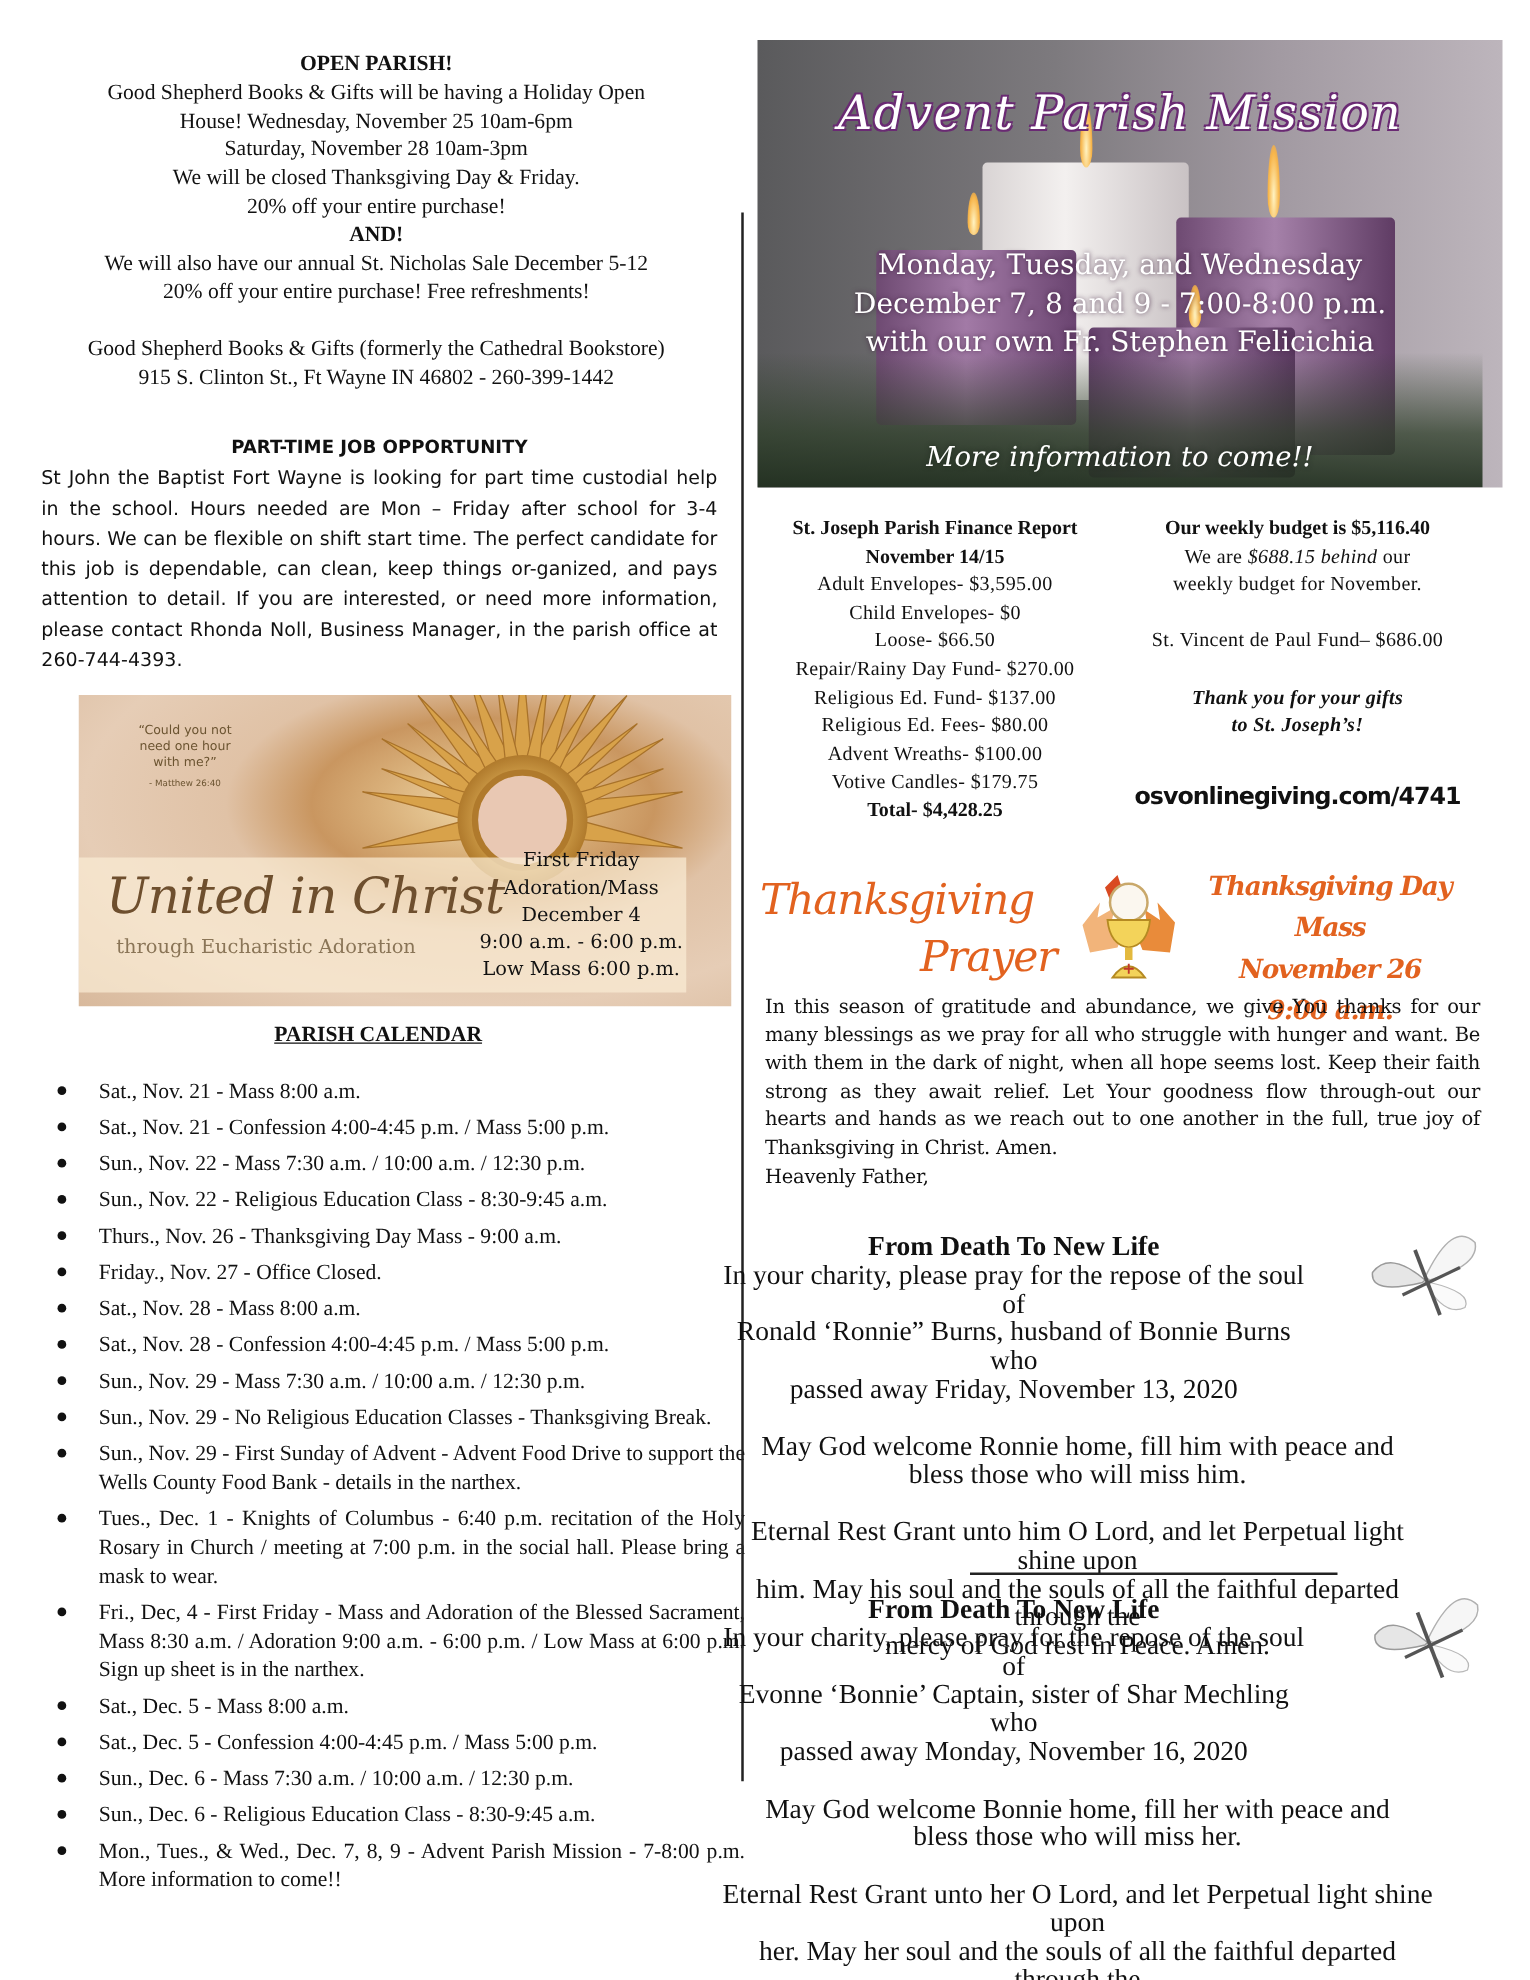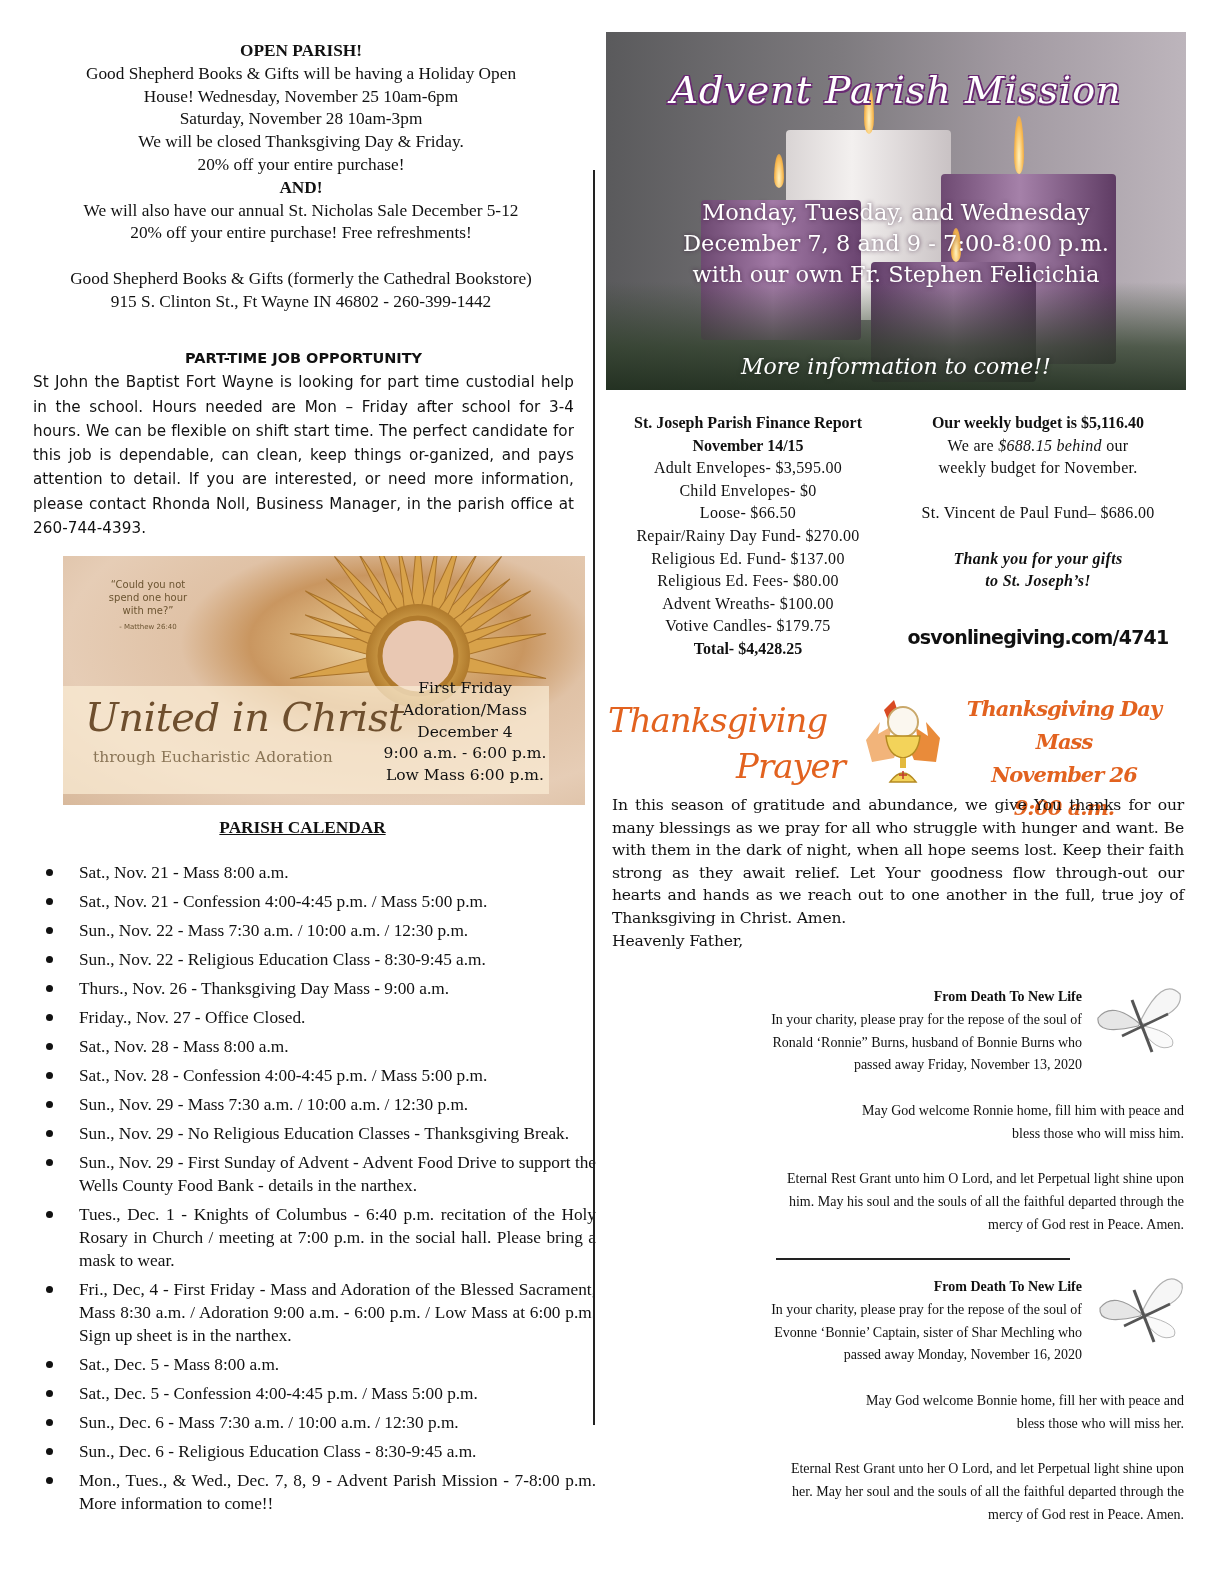--- a/index.html
+++ b/index.html
@@ -28,21 +28,21 @@
 
   #cal-title { left: 30px; top: 818px; width: 545px; font-weight: bold; font-size: 17.3px; text-decoration: underline; }
   #calendar { left: 28px; top: 845px; width: 552px; margin: 16px; padding: 0; list-style: none; font-size: 17.3px; line-height: 23px; }
   #calendar li { position: relative; padding-left: 35px; margin-bottom: 6px; text-align: justify; }
   #calendar li .bullet { position: absolute; left: 2px; top: 8px; width: 7px; height: 7px; border-radius: 50%; background: #111; }
 
   #col-divider { left: 593px; top: 170px; width: 2px; height: 1255px; background: #222; }
 
   
   #advent { left: 606px; top: 32px; width: 580px; height: 358px; overflow: hidden;
-    background: linear-gradient(90deg, #5a5a5c 0%, #7d7a7e 40%, #a29aa2 70%, #bdb5bc 100%); }
+    background: linear-gradient(90deg, #5a5a5c 0%, #7d7a7e 40%, #a29aa2 70%, #bdb5bc 100%); padding-left: 16px; }
   #advent .title { left: 0; top: 36px; width: 580px; text-align: center; font-family: "DejaVu Serif", serif; font-style: italic; font-size: 38px; color: #fff; letter-spacing: 1px;
     text-shadow: -1.5px -1.5px 0 #6a2a73, 1.5px -1.5px 0 #6a2a73, -1.5px 1.5px 0 #6a2a73, 1.5px 1.5px 0 #6a2a73; }
   #advent .candle { border-radius: 4px; }
   #advent .flame { width: 10px; height: 34px; border-radius: 50% 50% 50% 50% / 70% 70% 30% 30%; background: radial-gradient(ellipse at 50% 70%, #fff3c2 0%, #f7b54a 60%, rgba(230,120,40,0.2) 100%); }
   #advent .pine { left: 0; top: 250px; width: 580px; height: 108px; background: linear-gradient(180deg, rgba(40,55,35,0) 0%, rgba(45,62,40,0.75) 60%, rgba(30,45,28,0.9) 100%); }
   #advent .details { left: 0; top: 165px; width: 580px; text-align: center; font-family: "DejaVu Serif", serif; font-size: 22.5px; line-height: 31px; color: #fff; text-shadow: 0 0 4px rgba(60,30,60,0.8); }
   #advent .more { left: 0; top: 322px; width: 580px; text-align: center; font-family: "DejaVu Serif", serif; font-size: 22px; color: #fff; text-shadow: 0 0 4px rgba(30,40,30,0.9); font-style: italic; }
 
   #finance { left: 612px; top: 412px; width: 272px; font-size: 16px; line-height: 22.6px; text-align: center; letter-spacing: 0.3px; }
   #finance .b { font-weight: bold; letter-spacing: 0; }
@@ -52,21 +52,21 @@
   #budget .thanks { font-weight: bold; font-style: italic; }
   #giving-url { left: 888px; top: 626px; width: 300px; text-align: center; font-family: "DejaVu Sans", sans-serif; font-size: 19px; font-weight: bold; letter-spacing: -0.8px; color: #111; }
 
   #tg-title1 { left: 608px; top: 700px; font-family: "DejaVu Serif", serif; font-style: italic; font-size: 34px; color: #e2621f; letter-spacing: -1px; }
   #tg-title2 { left: 736px; top: 746px; font-family: "DejaVu Serif", serif; font-style: italic; font-size: 34px; color: #e2621f; letter-spacing: -1px; }
   #chalice { left: 858px; top: 692px; width: 90px; height: 96px; }
   #tg-mass { left: 944px; top: 692px; width: 240px; text-align: center; font-family: "DejaVu Serif", serif; font-style: italic; font-weight: bold; font-size: 21px; line-height: 33px; color: #e2621f; letter-spacing: -1px; }
 
   #prayer { left: 612px; top: 794px; width: 572px; font-family: "DejaVu Serif", serif; font-size: 15.6px; line-height: 22.6px; text-align: justify; letter-spacing: -0.2px; }
 
-  .obit { left: 612px; width: 572px; font-size: 14px; line-height: 22.8px; text-align: right; }
+  .obit { left: 576px; width: 572px; font-size: 22px; line-height: 22.8px; text-align: center; }
   .obit .b { font-weight: bold; }
   .obit .left-block { width: 470px; }
   .obit .gap { height: 22.8px; }
   #obit1 { top: 986px; }
   #obit2 { top: 1276px; }
   .butterfly { width: 95px; height: 80px; }
   #butterfly1 { left: 1092px; top: 980px; }
   #butterfly2 { left: 1094px; top: 1270px; }
   #obit-divider { left: 776px; top: 1258px; width: 294px; height: 2px; background: #222; }
 </style>
@@ -123,21 +123,21 @@
         <polygon points="0,-120 6,-40 -6,-40" transform="rotate(-30)"></polygon>
         <polygon points="0,-120 6,-40 -6,-40" transform="rotate(-50)"></polygon>
         <polygon points="0,-120 6,-40 -6,-40" transform="rotate(-70)"></polygon>
       </g>
       <circle r="52" fill="url(#gold)"></circle>
       <circle r="38" fill="#e9c8b3" stroke="#b07a2c" stroke-width="5"></circle>
     </g>
   </svg>
   <div class="abs quote">
     <div>“Could you not</div>
-    <div>spend one hour</div>
+    <div>need one hour</div>
     <div>with me?”</div>
     <div class="ref">- Matthew  26:40</div>
   </div>
   <div class="abs band"></div>
   <div class="abs united">United in Christ</div>
   <div class="abs through">through Eucharistic Adoration</div>
   <div class="abs info">
     <div>First Friday</div>
     <div>Adoration/Mass</div>
     <div>December 4</div>

